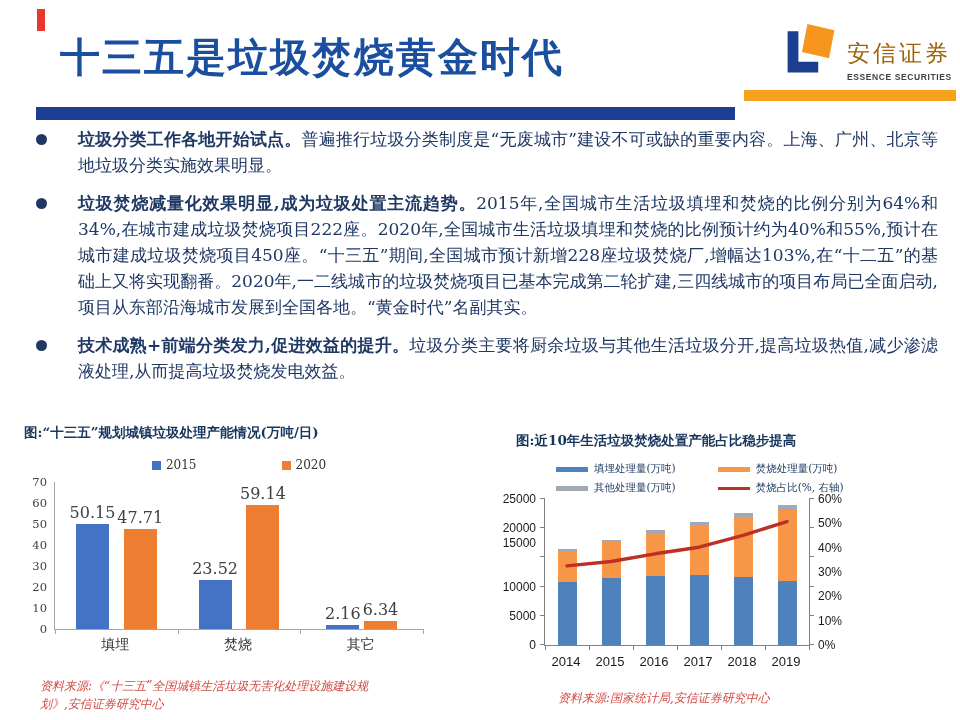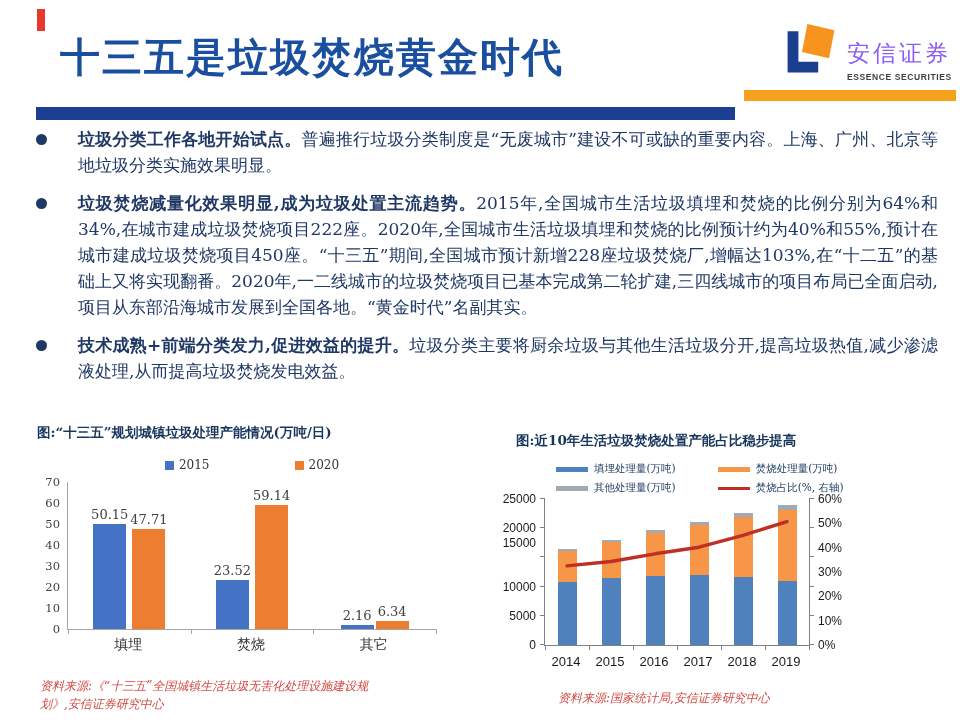--- a/index.html
+++ b/index.html
@@ -4,47 +4,47 @@
 <style>
   html,body{margin:0;padding:0;background:#fff;}
   .slide{position:relative;width:960px;height:720px;background:#fff;overflow:hidden;
          font-family:"DejaVu Serif", serif;}
   
   .corner-mark{position:absolute;left:37px;top:9px;width:8px;height:22px;background:#E8372C;}
   .page-title{position:absolute;left:60px;top:30px;margin:0;font-family:"Liberation Sans",sans-serif;
               font-size:40px;font-weight:bold;letter-spacing:2px;color:#1A4E9E;}
   .logo{position:absolute;left:784px;top:24px;display:flex;align-items:flex-start;gap:9px;}
   .logo-text{display:flex;flex-direction:column;margin-top:14px;}
-  .logo-name{font-family:"Liberation Sans",sans-serif;font-size:23px;color:#8b5cf6;letter-spacing:3px;}
+  .logo-name{font-family:"Liberation Sans",sans-serif;font-size:23px;color:#a16207;letter-spacing:3px;}
   .logo-sub{font-family:"Liberation Sans",sans-serif;font-size:8.5px;font-weight:bold;color:#3F3F3F;
             letter-spacing:0.6px;margin-top:3px;}
   .rule-orange{position:absolute;left:744px;top:90px;width:212px;height:11px;background:#F5A11C;}
   .rule-blue{position:absolute;left:36px;top:107px;width:699px;height:13px;background:#1C3F94;}
   
   .bullets{position:absolute;left:36px;top:126px;width:902px;list-style:none;margin:0;padding:0;}
   .bullet{position:relative;padding-left:42px;margin-bottom:12px;font-size:17px;line-height:26px;
           color:#1F3864;text-align:justify;}
   .bullet::before{content:"";position:absolute;left:0;top:8px;width:11px;height:11px;border-radius:50%;
                   background:#1F3864;}
   .bullet .lead{font-weight:bold;}
   
-  .chart-left{position:absolute;left:37px;top:424px;width:430px;}
+  .chart-left{position:absolute;left:24px;top:424px;width:430px;}
   .cl-title{font-size:13.5px;font-weight:bold;color:#17365D;}
   .cl-legend{display:flex;justify-content:center;gap:85px;margin:16px 0 10px;font-size:12px;color:#333;}
   .lg{display:inline-flex;align-items:center;}
   .sw{display:inline-block;width:9px;height:9px;margin-right:5px;}
   .cl-body{display:flex;margin-top:4px;}
   .cl-yaxis{position:relative;width:30px;height:147px;font-size:11.5px;color:#404040;}
   .cl-yaxis .ylab{position:absolute;right:7px;white-space:nowrap;}
   .cl-plot{position:relative;width:368px;height:147px;border-left:1px solid #A6A6A6;
            border-bottom:1px solid #A6A6A6;}
   .cl-groups{display:flex;height:100%;}
   .cl-group{flex:1;display:flex;align-items:flex-end;justify-content:center;gap:2px;}
   .bw{display:flex;flex-direction:column;align-items:center;justify-content:flex-end;height:100%;}
-  .blabel{font-size:13px;color:#404040;margin-bottom:2px;white-space:nowrap;}
+  .blabel{font-size:16px;color:#404040;margin-bottom:2px;white-space:nowrap;}
   .bar{width:33px;}
   .btick{position:absolute;bottom:-5px;width:1px;height:5px;background:#A6A6A6;}
   .cl-xlabels{display:flex;margin-left:30px;width:368px;padding-top:6px;}
   .cl-xlabels .xlab{flex:1;text-align:center;font-size:14px;color:#333;}
   
   .chart-right{position:absolute;left:498px;top:432px;width:452px;}
   .cr-title{font-size:13.5px;font-weight:bold;color:#17365D;margin-left:18px;}
   .cr-legend{display:grid;grid-template-columns:auto auto;gap:5px 42px;margin:12px 0 4px 58px;
              font-size:10.5px;color:#17365D;width:max-content;}
   .cr-item{display:flex;align-items:center;gap:6px;white-space:nowrap;}

